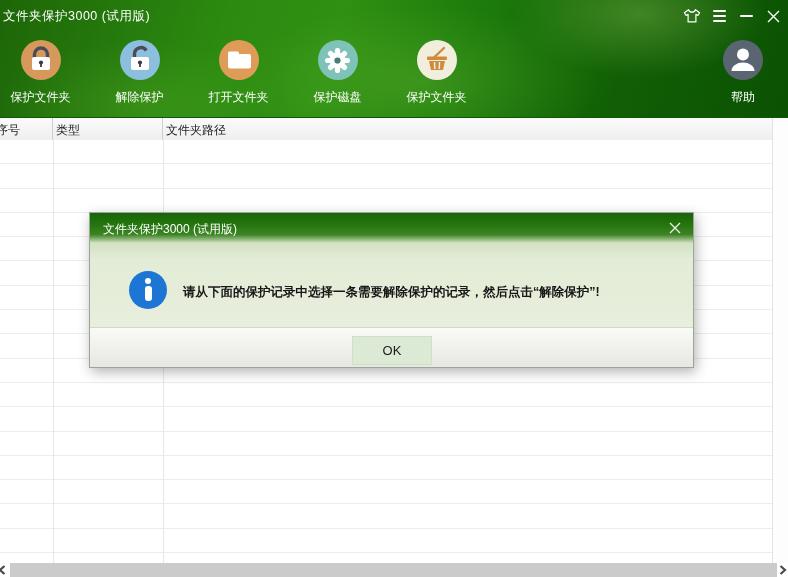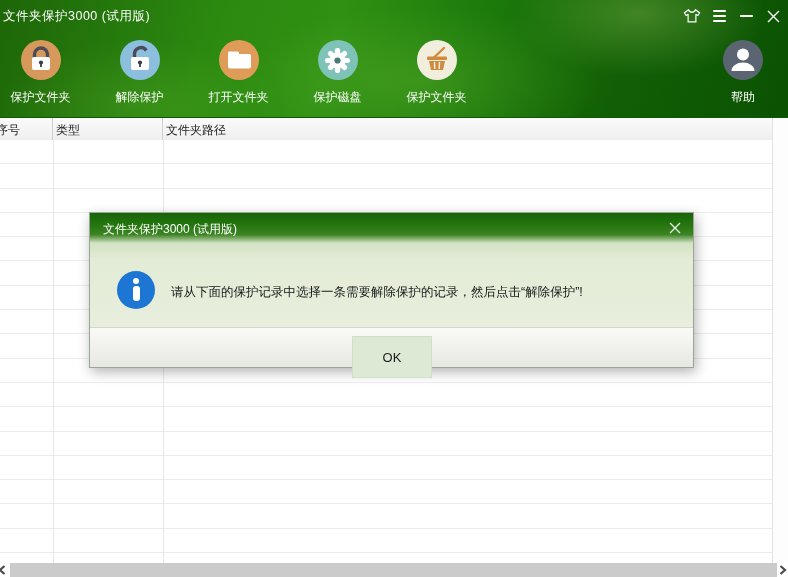--- a/index.html
+++ b/index.html
@@ -63,31 +63,31 @@
     position:absolute;left:89px;top:212px;width:605px;height:156px;
     border:1px solid #9aa796;box-shadow:2px 4px 12px rgba(0,0,0,.30);
     background:linear-gradient(180deg,#8fb27b 0%,#cbdcbb 14%,#e3ecd6 30%,#eaf0e1 100%);
   }
   .dialog-titlebar{
     position:absolute;left:0;top:0;width:100%;height:30px;
     background:linear-gradient(180deg,#176409 0%,#25760f 40%,#3d8424 72%,rgba(94,154,71,0) 100%);
   }
   .dialog-title{position:absolute;left:13px;top:8px;color:#fff;font-size:12px;white-space:nowrap;}
   .dialog-close{position:absolute;right:10px;top:7px;width:16px;height:16px;background:none;border:0;padding:0;display:flex;align-items:center;justify-content:center;cursor:pointer;}
-  .dialog-body{position:absolute;left:0;top:30px;width:100%;height:86px;}
+  .dialog-body{position:absolute;left:12px;top:30px;width:100%;height:86px;font-weight:bold;}
   .info-icon{position:absolute;left:27px;top:28px;width:38px;height:38px;border-radius:50%;background:#1d76d3;}
   .info-icon .dot{position:absolute;left:16px;top:7px;width:6px;height:6px;border-radius:50%;background:#fff;}
   .info-icon .stem{position:absolute;left:15.5px;top:15px;width:7px;height:15px;border-radius:3px;background:#fff;}
   .dialog-message{position:absolute;left:81px;top:41px;font-size:12.5px;color:#161616;white-space:nowrap;}
   .dialog-footer{
     position:absolute;left:0;bottom:0;width:100%;height:40px;
     background:linear-gradient(#fafaf7,#e6e6e2);border-top:1px solid #d5d5d0;
   }
   .ok-btn{
-    position:absolute;left:262px;top:8px;width:80px;height:42px;
+    position:absolute;left:262px;top:8px;width:80px;height:29px;
     background:#dcead5;border:1px solid #cfe0c5;color:#1b1b1b;font-size:13px;
     font-family:inherit;cursor:pointer;
   }
   svg{display:block;}
 </style>
 </head>
 <body>
 
 <div class="window">
 

